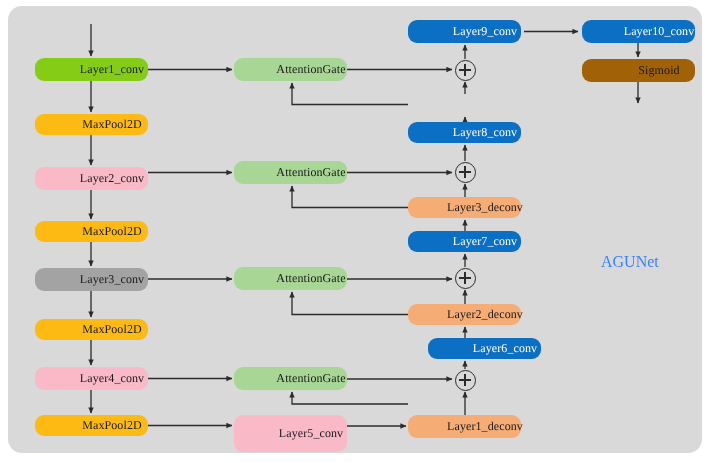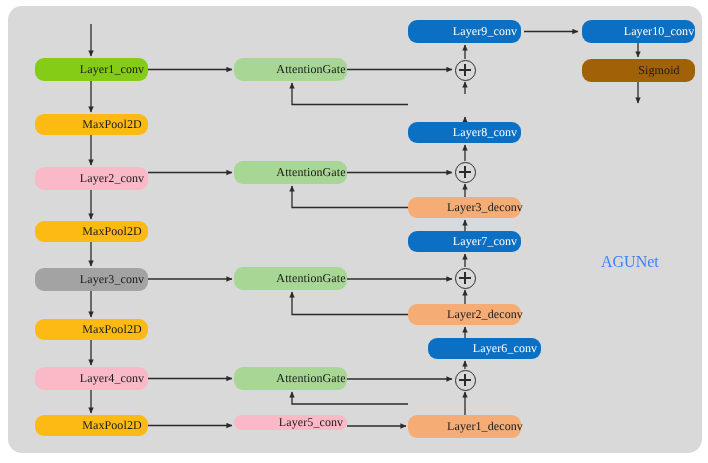--- a/index.html
+++ b/index.html
@@ -166,21 +166,21 @@
     </div>
     <div class="node" style="left: 234px; top: 161px; width: 113px; height: 23px; background: rgb(168, 214, 149);">
       <span>AttentionGate</span>
     </div>
     <div class="node" style="left: 234px; top: 267px; width: 113px; height: 23px; background: rgb(168, 214, 149);">
       <span>AttentionGate</span>
     </div>
     <div class="node" style="left: 234px; top: 367px; width: 113px; height: 23px; background: rgb(168, 214, 149);">
       <span>AttentionGate</span>
     </div>
-    <div class="node" style="left: 234px; top: 415px; width: 113px; height: 15px; background: rgb(249, 185, 199);">
+    <div class="node" style="left: 234px; top: 415px; width: 113px; height: 37px; background: rgb(249, 185, 199);">
       <span>Layer5_conv</span>
     </div>
     <div class="node blue" style="left: 408px; top: 20px; width: 113px; height: 23px; background: rgb(11, 111, 195);">
       <span>Layer9_conv</span>
     </div>
     <div class="node blue" style="left: 408px; top: 122px; width: 113px; height: 21px; background: rgb(11, 111, 195);">
       <span>Layer8_conv</span>
     </div>
     <div class="node" style="left: 408px; top: 197px; width: 113px; height: 21px; background: rgb(245, 172, 117);">
       <span>Layer3_deconv</span>

